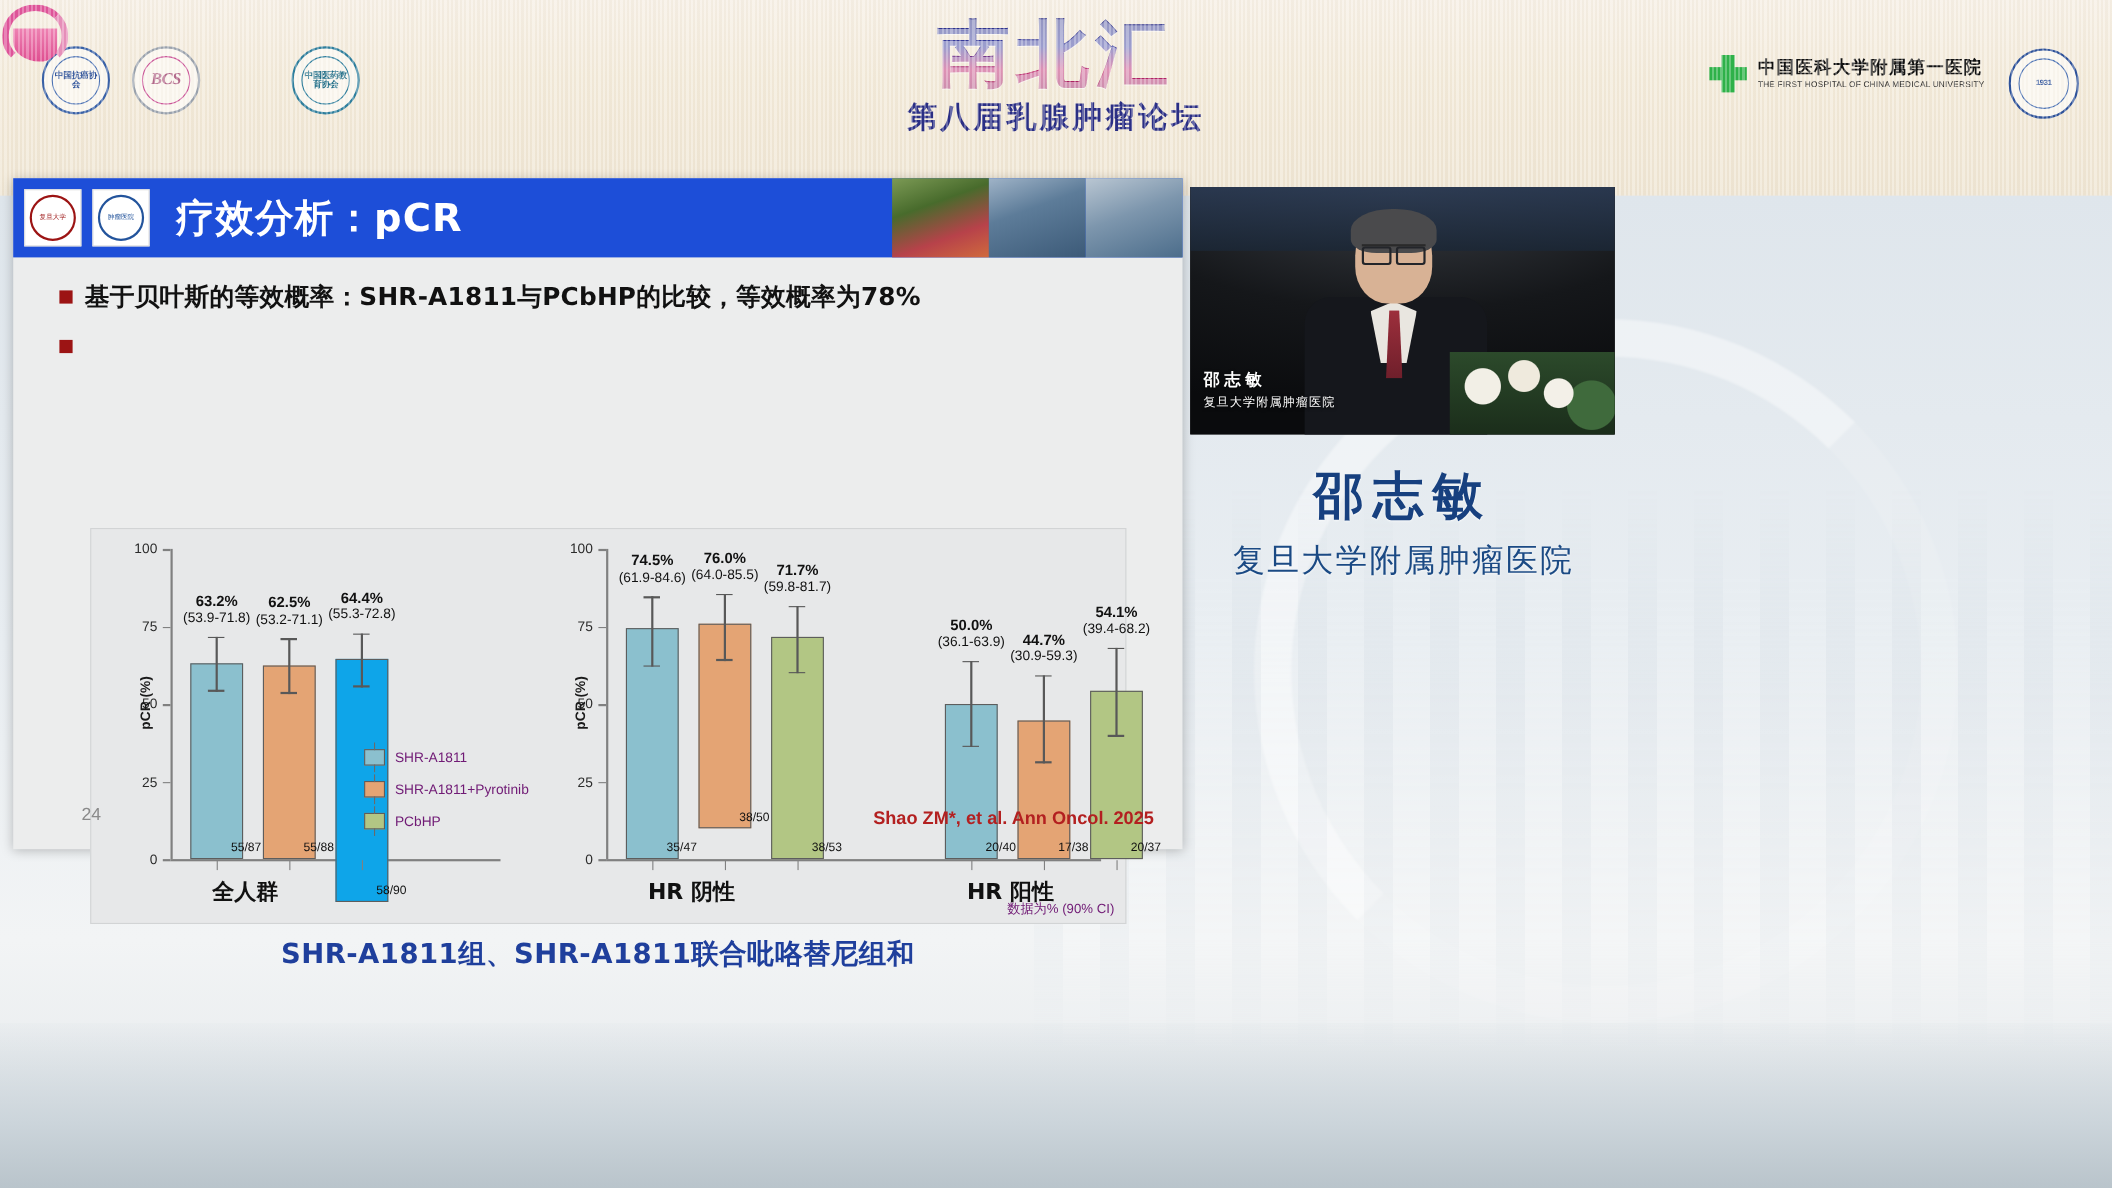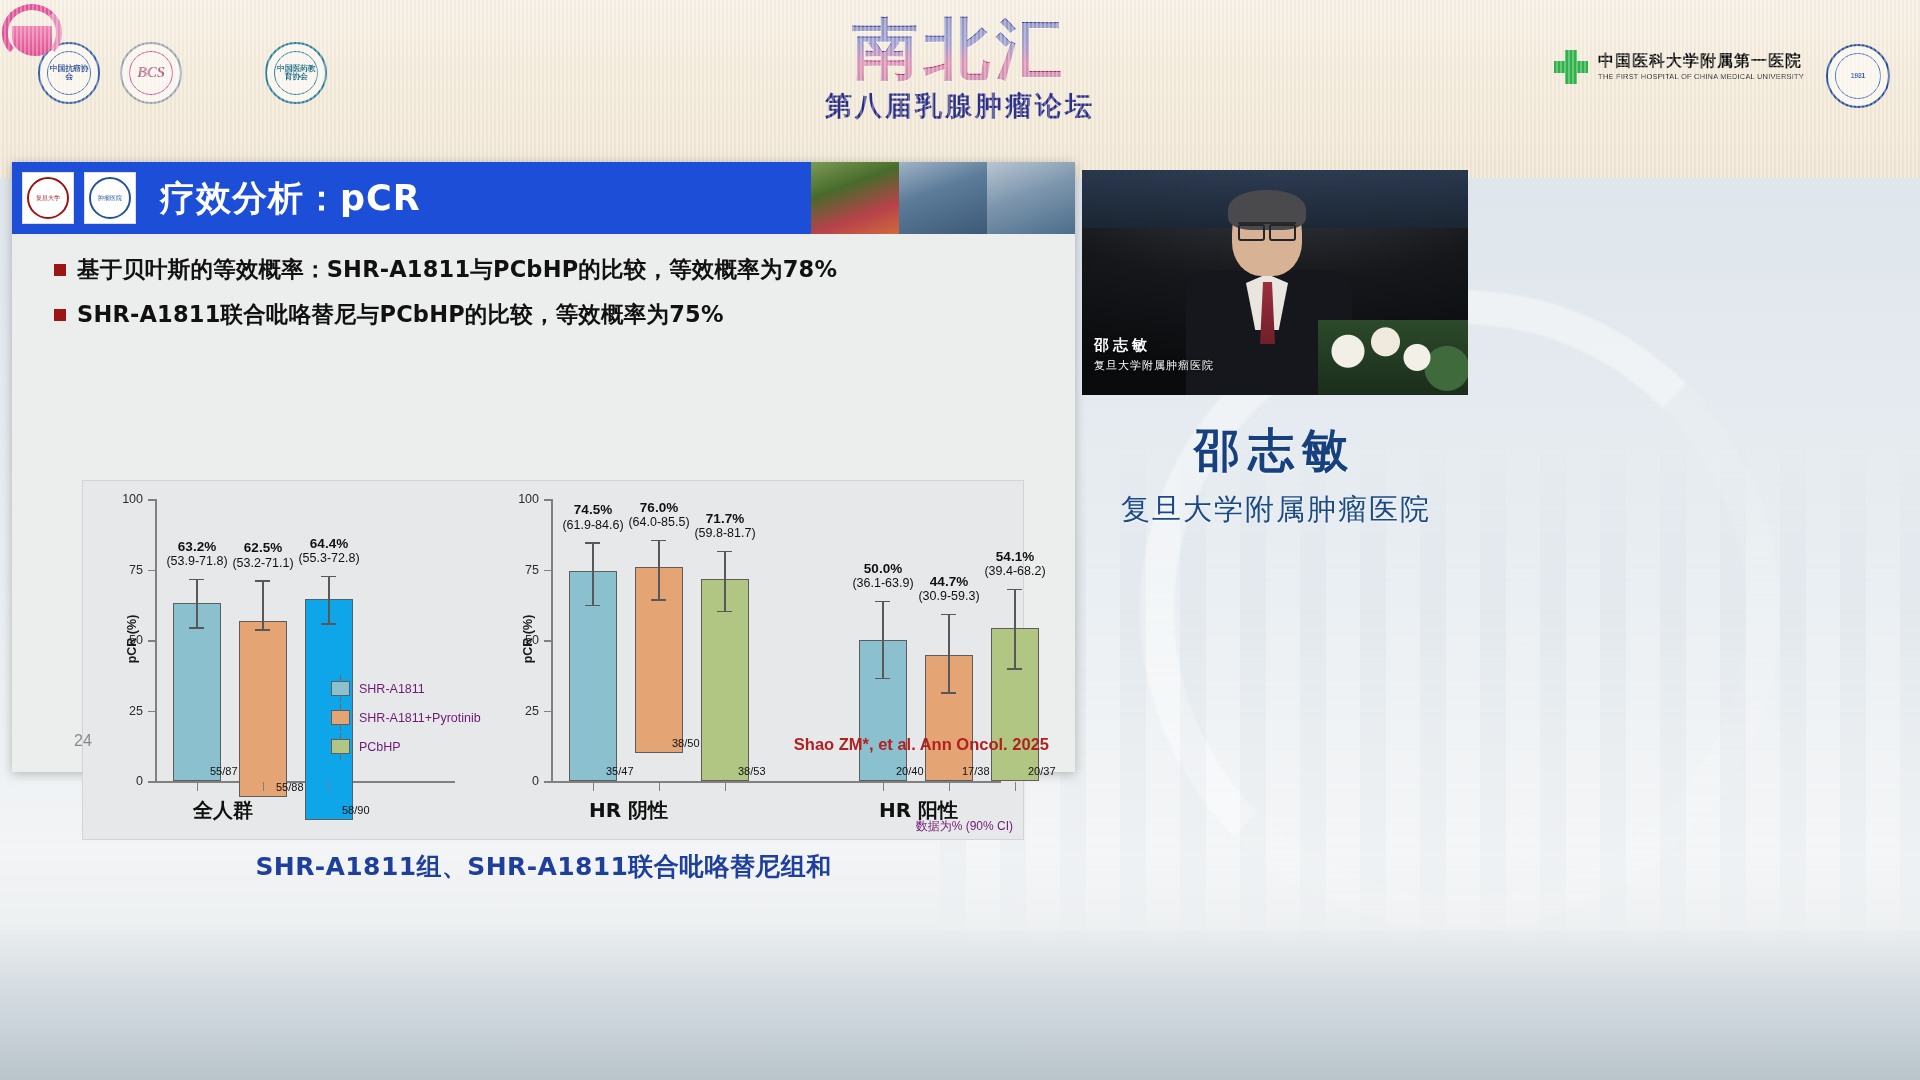--- a/index.html
+++ b/index.html
@@ -377,21 +377,20 @@
     </div>
   </div>
 
   <div id="bullets">
     <div class="bullet-row">
       <div class="sq"></div>
       <div class="txt">基于贝叶斯的等效概率：SHR-A1811与PCbHP的比较，等效概率为78%</div>
     </div>
     <div class="bullet-row">
       <div class="sq"></div>
-      <div class="txt">SHR-A1811联合吡咯替尼与PCbHP的比较，等效概率为75%</div>
     </div>
   </div>
 
   <div id="chart-card">
     <div class="panel" id="panelL">
         <div class="axis-line" style="left: 72px; top: 18px; width: 1.5px; height: 282px;"></div>
         <div class="axis-line" style="left: 72px; top: 300px; width: 300px; height: 1.5px;"></div>
         <div class="ytick" style="left: 60px; top: 300px; transform: translate(-100%, -50%); right: auto; margin-right: 0px;">0</div>
         <div class="axis-line" style="left: 65px; top: 300px; width: 7px; height: 1.5px;"></div>
         <div class="ytick" style="left: 60px; top: 229.5px; transform: translate(-100%, -50%); right: auto; margin-right: 0px;">25</div>
@@ -408,21 +407,21 @@
         </div>
         <div class="err" style="left: 113.2px; top: 97.524px; height: 50.478px;">
           <div class="cap top"></div>
           <div class="cap bot"></div>
         </div>
         <div class="val" style="left: 68px; top: 57.524px; width: 92px;">
           <b>63.2%</b>
           <span>(53.9-71.8)</span>
         </div>
         <div class="xtick" style="left: 114px; top: 301px;"></div>
-        <div class="bar" style="left: 156px; top: 123.75px; width: 48px; height: 176.25px; background: rgb(228, 164, 116); margin-top: 16px;">
+        <div class="bar" style="left: 156px; top: 123.75px; width: 48px; height: 176.25px; background: rgb(228, 164, 116);">
           <div class="nn">55/88</div>
         </div>
         <div class="err" style="left: 179.2px; top: 99.498px; height: 50.478px;">
           <div class="cap top"></div>
           <div class="cap bot"></div>
         </div>
         <div class="val" style="left: 134px; top: 59.498px; width: 92px;">
           <b>62.5%</b>
           <span>(53.2-71.1)</span>
         </div>

